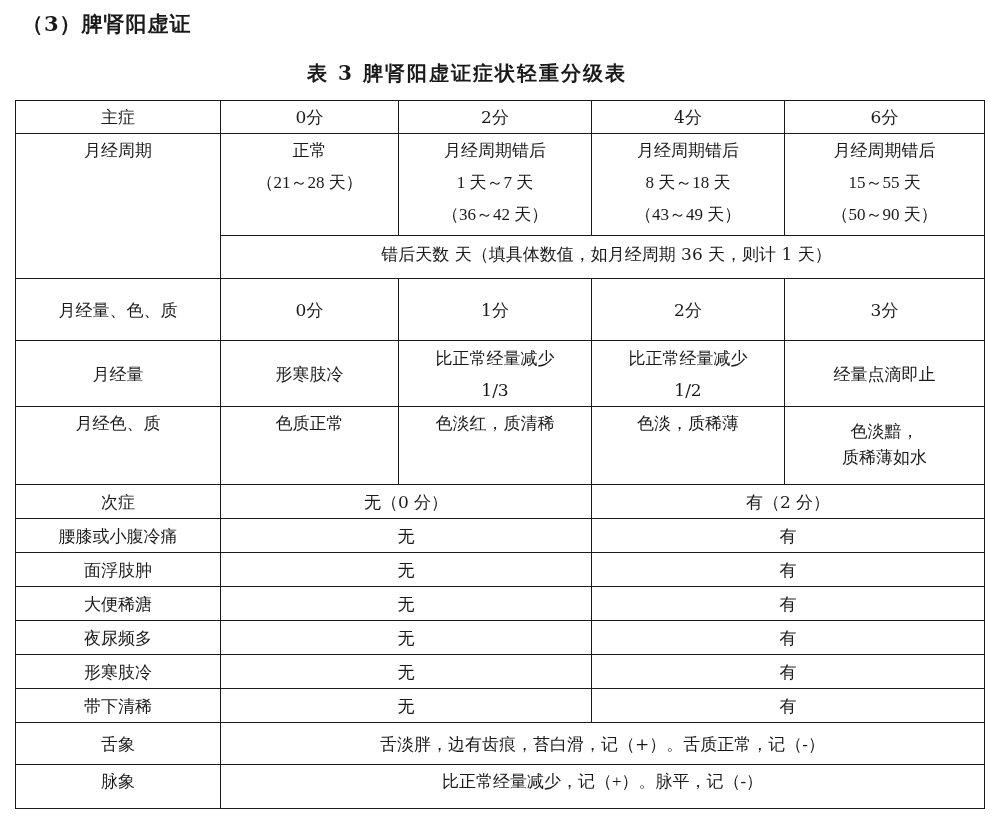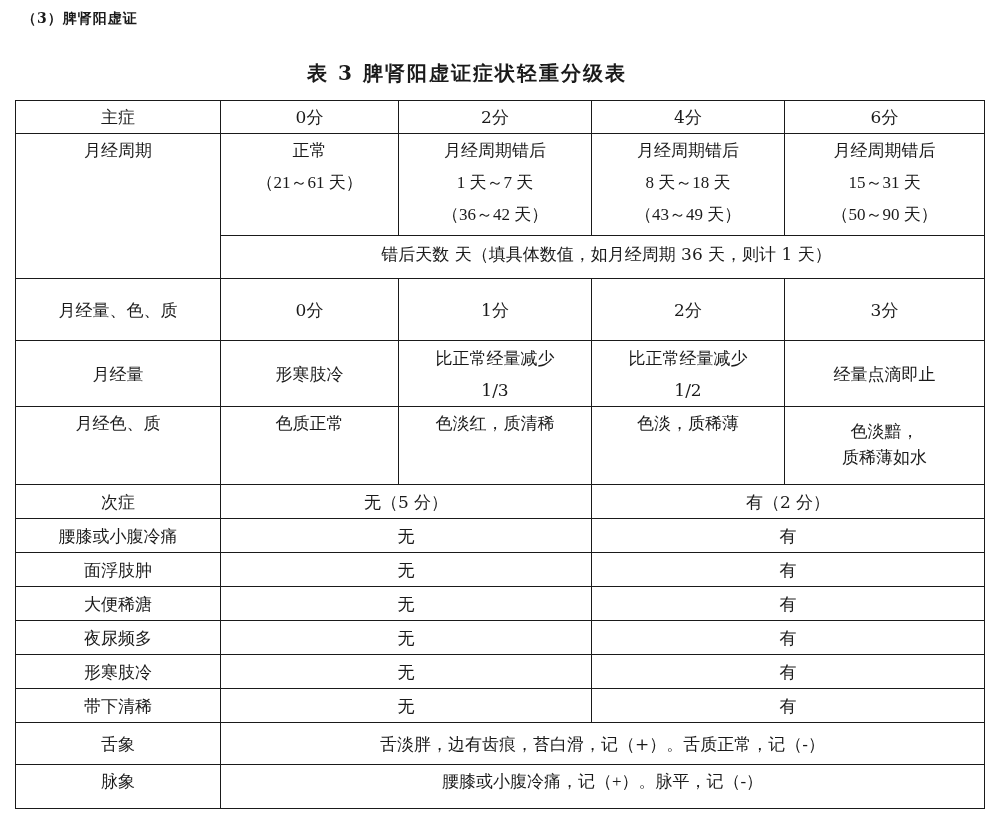--- a/index.html
+++ b/index.html
@@ -3,21 +3,21 @@
 <meta charset="utf-8">
 <style>
   html, body { margin: 0; padding: 0; background: #ffffff; }
   body {
     width: 998px; height: 832px; position: relative; overflow: hidden;
     font-family: "DejaVu Serif", "Liberation Serif", serif;
     color: #1a1a1a;
   }
   .section-heading {
     position: absolute; left: 22px; top: 10px;
-    font-size: 14px; font-weight: bold; letter-spacing: 1px;
+    font-size: 21px; font-weight: bold; letter-spacing: 1px;
   }
   .table-caption {
     position: absolute; left: 0; width: 904px; top: 60px;
     text-align: center; font-size: 20px; font-weight: bold; letter-spacing: 2px;
     padding-left: 30px; box-sizing: border-box;
   }
   table.grade {
     position: absolute; left: 15px; top: 100px;
     width: 969px; border-collapse: collapse; table-layout: fixed;
     font-size: 17px;
@@ -52,35 +52,35 @@
     <td>0分</td>
     <td>2分</td>
     <td>4分</td>
     <td>6分</td>
   </tr>
 
   <tr style="height:102px">
     <td rowspan="2" class="top" style="padding-top:26px">月经周期</td>
     <td class="top">
       <span class="ln">正常</span>
-      <span class="ln">（21～61 天）</span>
+      <span class="ln">（21～28 天）</span>
     </td>
     <td class="top">
       <span class="ln">月经周期错后</span>
       <span class="ln">1 天～7 天</span>
       <span class="ln">（36～42 天）</span>
     </td>
     <td class="top">
       <span class="ln">月经周期错后</span>
       <span class="ln">8 天～18 天</span>
       <span class="ln">（43～49 天）</span>
     </td>
     <td class="top">
       <span class="ln">月经周期错后</span>
-      <span class="ln">15～31 天</span>
+      <span class="ln">15～55 天</span>
       <span class="ln">（50～90 天）</span>
     </td>
   </tr>
   <tr style="height:43px">
     <td colspan="4" class="left" style="line-height:28px">错后天数  天（填具体数值，如月经周期 36 天，则计 1 天）</td>
   </tr>
 
   <tr style="height:62px">
     <td>月经量、色、质</td>
     <td>0分</td>
@@ -109,21 +109,21 @@
     <td class="top" style="padding-top:18px">色淡红，质清稀</td>
     <td class="top" style="padding-top:18px">色淡，质稀薄</td>
     <td>
       <span class="ln lh26">色淡黯，</span>
       <span class="ln lh26">质稀薄如水</span>
     </td>
   </tr>
 
   <tr style="height:34px">
     <td>次症</td>
-    <td colspan="2">无（5 分）</td>
+    <td colspan="2">无（0 分）</td>
     <td colspan="2">有（2 分）</td>
   </tr>
 
   <tr style="height:34px">
     <td>腰膝或小腹冷痛</td>
     <td colspan="2">无</td>
     <td colspan="2">有</td>
   </tr>
   <tr style="height:34px">
     <td>面浮肢肿</td>
@@ -151,16 +151,16 @@
     <td colspan="2">有</td>
   </tr>
 
   <tr style="height:42px">
     <td>舌象</td>
     <td colspan="4">舌淡胖，边有齿痕，苔白滑，记（+）。舌质正常，记（-）</td>
   </tr>
 
   <tr style="height:44px">
     <td class="top" style="padding-top:4px">脉象</td>
-    <td colspan="4" class="top" style="padding-top:4px">腰膝或小腹冷痛，记（+）。脉平，记（-）</td>
+    <td colspan="4" class="top" style="padding-top:4px">比正常经量减少，记（+）。脉平，记（-）</td>
   </tr>
 </tbody>
   </table>
 
 </body></html>

